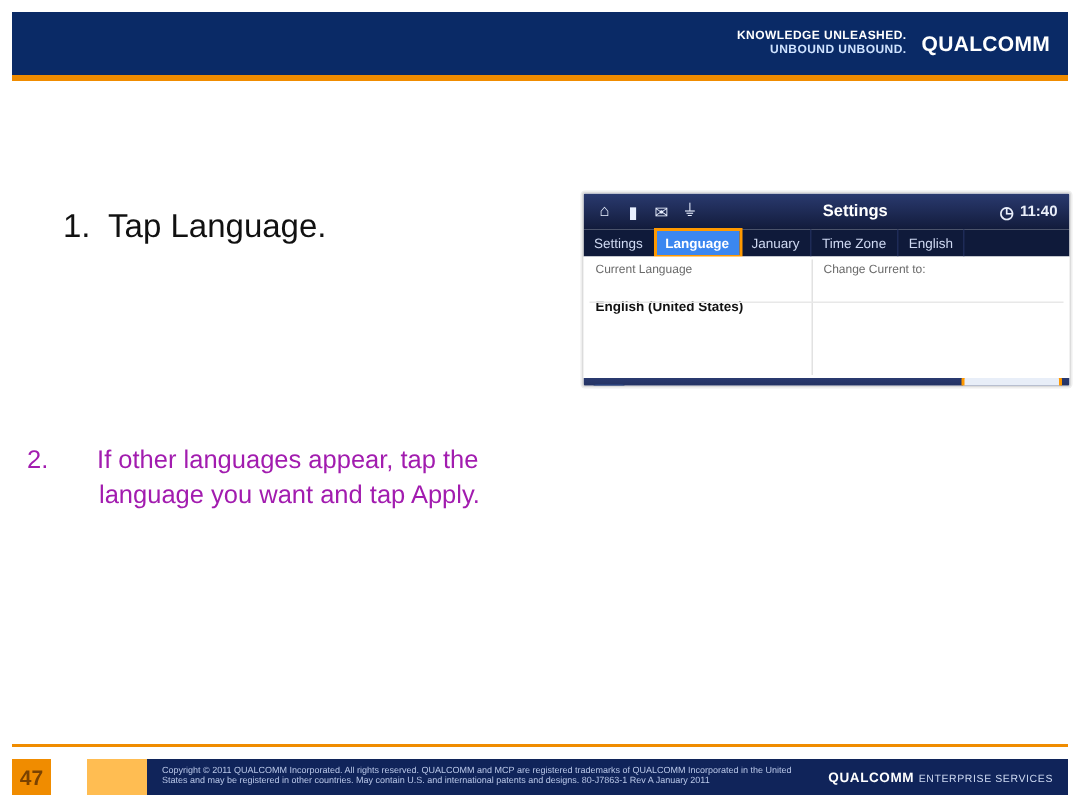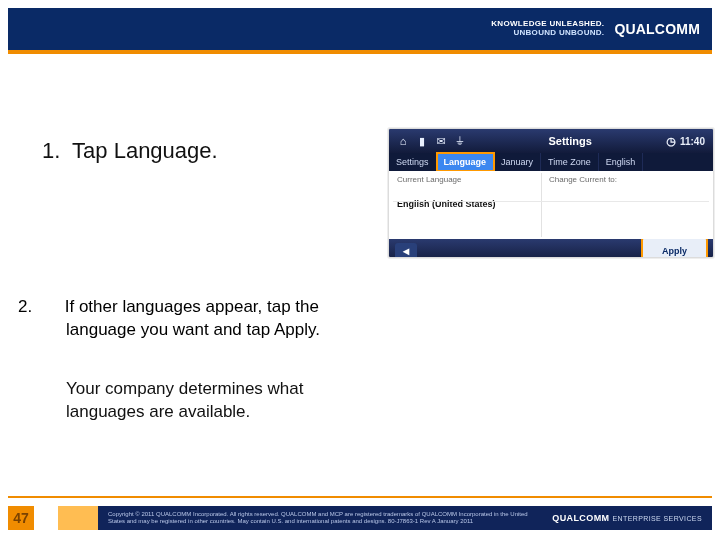--- a/index.html
+++ b/index.html
@@ -12,40 +12,40 @@
   .tagline { text-align: right; color: #cfe3ff; font-size: 8px; line-height: 1.1; letter-spacing: .3px; font-weight: bold; }
   .tagline span:first-child { color: #fff; margin-left: 32px; }
   .brand { font-size: 14px; font-weight: bold; color: #fff; letter-spacing: .2px; }
   .accent-under { position: absolute; left: 8px; right: 8px; top: 50px; height: 4px; background: #f08c00; }
 
   .title { position: absolute; left: 24px; top: 72px; font-family: Impact, "Arial Black", sans-serif; font-weight: 900; font-size: 34px; letter-spacing: .5px; color: #0a2a66; }
 
   .step1 { position: absolute; left: 42px; top: 138px; font-size: 22px; color: #111; }
   .step1 .num { margin-right: 6px; }
 
-  .step2 { position: absolute; left: 42px; top: 296px; width: 310px; font-size: 17px; color: #000000; line-height: 1.35; }
+  .step2 { position: absolute; left: 42px; top: 296px; width: 310px; font-size: 17px; color: #a21caf; line-height: 1.35; }
   .step2 .num { display: inline-block; width: 18px; }
   .step2 p { margin-left: 24px; text-indent: -24px; }
   .note { position: absolute; left: 66px; top: 378px; width: 300px; font-size: 17px; color: #111; line-height: 1.35; }
 
   
   .shot { position: absolute; left: 388px; top: 128px; width: 326px; height: 130px; background: #fff; border: 1px solid #dcdcdc; box-shadow: 0 0 0 1px #eee; border-radius: 2px; overflow: hidden; }
   .shot-top { height: 24px; background: linear-gradient(#2a3a6f, #121b3b); display: flex; align-items: center; color: #e9eef9; font-size: 10px; }
   .shot-top .icons { display: flex; gap: 7px; padding: 0 8px; align-items: center; }
   .shot-top .ic { width: 12px; height: 12px; display: inline-flex; align-items: center; justify-content: center; color: #e9f0ff; font-size: 11px; }
   .shot-top .title-mini { flex: 1; text-align: center; font-weight: bold; font-size: 11px; color: #fff; }
   .shot-top .clock { display: flex; align-items: center; gap: 4px; padding-right: 8px; font-weight: bold; }
   .shot-top .clock .clock-ic { font-size: 11px; }
 
   .shot-tabs { height: 18px; background: #0f1a3a; display: flex; align-items: stretch; }
   .shot-tab { color: #cfd9f2; font-size: 9px; display: flex; align-items: center; padding: 0 7px; border-right: 1px solid #1e2b57; }
   .shot-tab.active { background: #3b87f0; color: #fff; font-weight: bold; }
   .hl-orange { outline: 2px solid #ff9900; outline-offset: -1px; }
 
-  .shot-body { height: 68px; background: #fff; position: relative; }
+  .shot-body { height: 81px; background: #fff; position: relative; }
   .shot-body .col-left { position: absolute; left: 8px; top: 4px; font-size: 8px; color: #6a6a6a; }
   .shot-body .col-right { position: absolute; left: 160px; top: 4px; font-size: 8px; color: #6a6a6a; }
   .shot-body .val { position: absolute; left: 8px; top: 28px; font-size: 9px; font-weight: bold; color: #111; }
   .shot-body .divider-v { position: absolute; left: 152px; top: 2px; bottom: 2px; width: 1px; background: #e2e2e2; }
   .shot-body .divider-h { position: absolute; left: 4px; right: 4px; top: 30px; height: 1px; background: #e8e8e8; }
 
   .shot-bottom { height: 24px; background: linear-gradient(#2a3a6f, #121b3b); display: flex; align-items: center; justify-content: space-between; padding: 0 6px; }
   .shot-bottom .back { width: 22px; height: 16px; background: #29407a; border-radius: 3px; color: #fff; display: flex; align-items: center; justify-content: center; font-size: 11px; }
   .shot-bottom .apply { height: 28px; padding: 0 20px; background: #e8eef8; border-radius: 3px; color: #0a2a66; font-size: 9px; font-weight: bold; display: flex; align-items: center; }
 
@@ -79,21 +79,20 @@
     <span class="num">1.</span>
     <span>Tap Language.</span>
   </div>
 
   <div class="step2">
     <p>
       <span class="num">2.</span>
       <span>If other languages appear, tap the language you want and tap Apply.</span>
     </p>
   </div>
-  <div class="note">Your company determines what languages are available.</div>
 
   <div class="shot">
     <div class="shot-top">
       <div class="icons">
         <span class="ic">⌂</span>
         <span class="ic">▮</span>
         <span class="ic">✉</span>
         <span class="ic">⏚</span>
       </div>
       <div class="title-mini">Settings</div>

